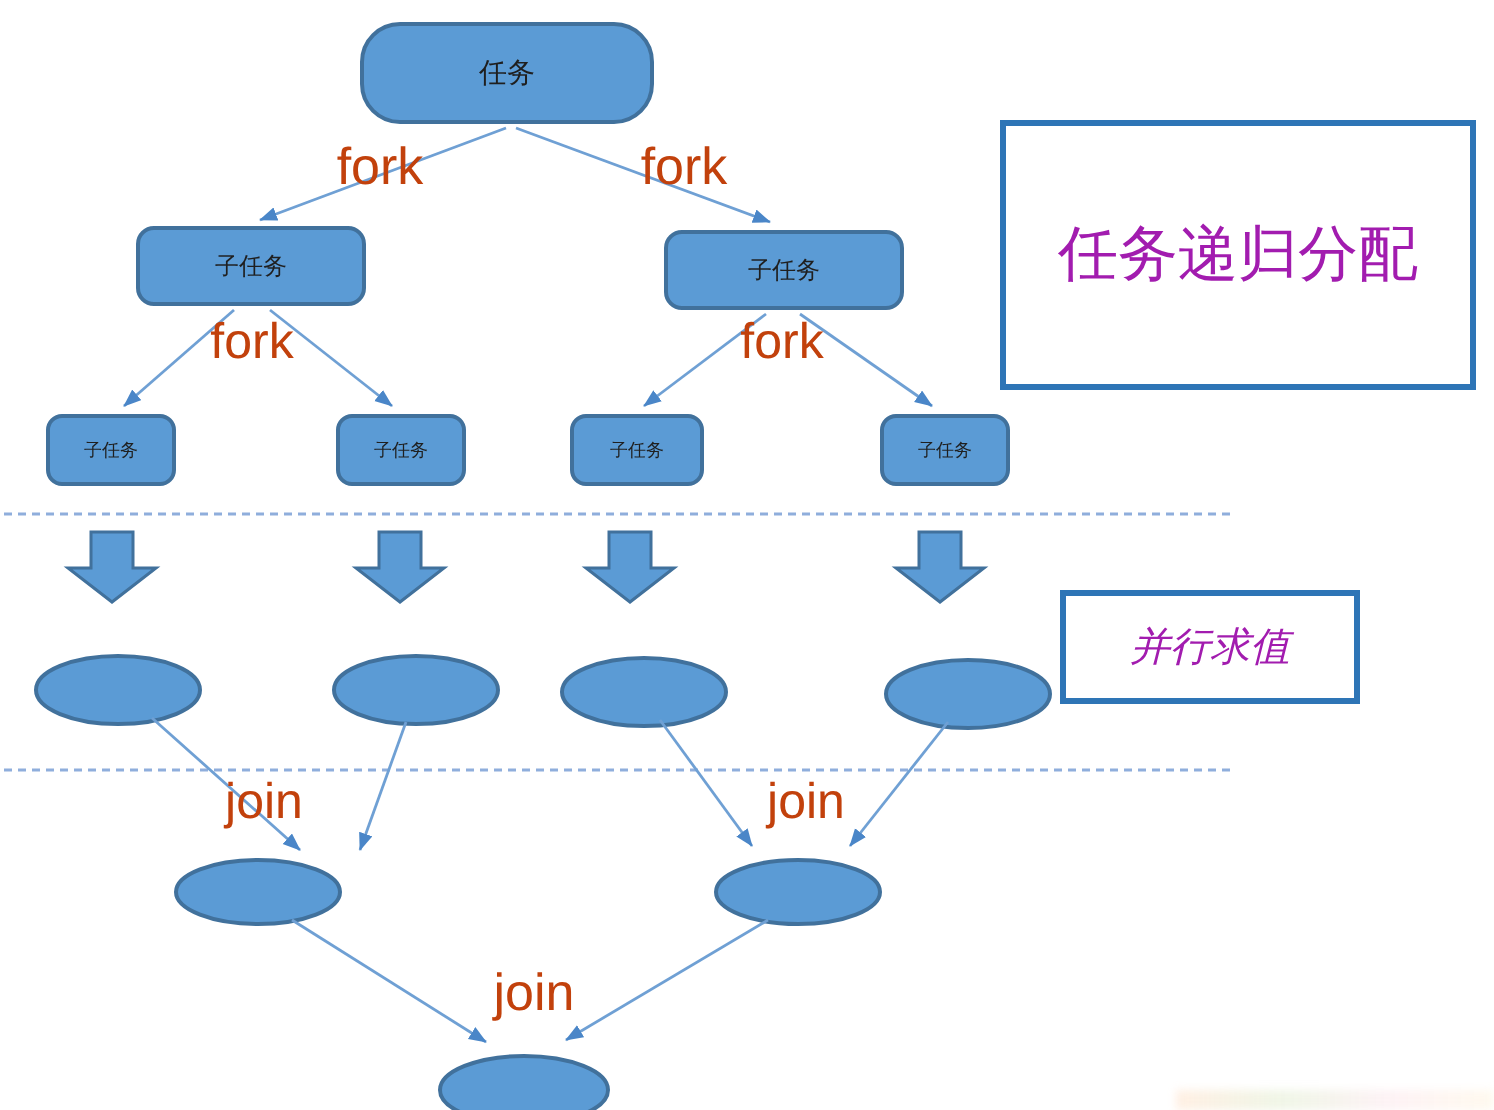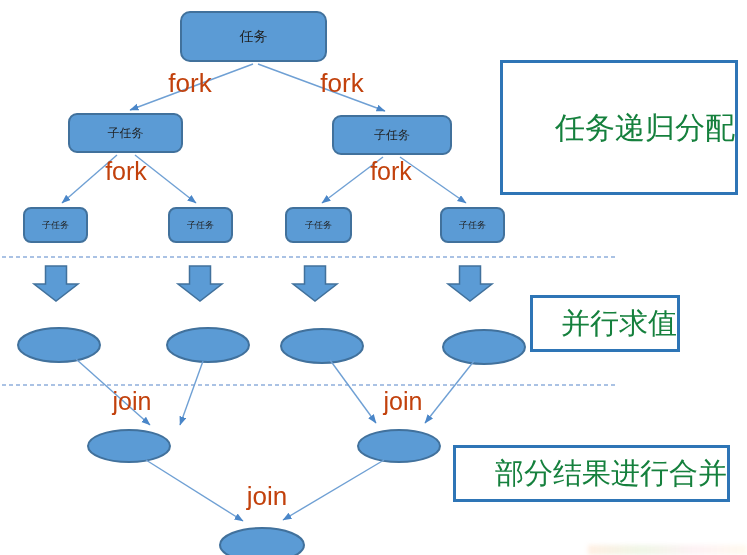--- a/index.html
+++ b/index.html
@@ -6,41 +6,41 @@
   #stage{position:relative;width:747px;height:555px;overflow:hidden;background:#fff;
          font-family:"Liberation Sans",sans-serif;}
   svg{position:absolute;left:0;top:0;}
   .thin-line{stroke:var(--connector);stroke-width:1.4;fill:none;}
   .arrowhead-marker{fill:var(--arrowhead);}
   .dashed-line{stroke:var(--dashed-line);stroke-width:1.6;stroke-dasharray:4 3;fill:none;}
   .block-arrow{fill:var(--node-fill);stroke:var(--node-border);stroke-width:1.5;}
   .ellipse-node{fill:var(--node-fill);stroke:var(--node-border);stroke-width:2;}
   .node-box{position:absolute;background:var(--node-fill);border:2px solid var(--node-border);
             display:flex;align-items:center;justify-content:center;color:#1f1f1f;box-sizing:border-box;}
-  .root-box{left:180px;top:11px;width:147px;height:51px;border-radius:10px;font-size:14px;}
+  .root-box{left:180px;top:11px;width:147px;height:51px;border-radius:20px;font-size:14px;}
   .l2-box-a{left:68px;top:113px;width:115px;height:40px;border-radius:9px;font-size:12px;}
   .l2-box-b{left:332px;top:115px;width:120px;height:40px;border-radius:9px;font-size:12px;}
   .l3-box{border-radius:8px;font-size:9px;height:36px;top:207px;}
   .l3-box-1{left:23px;width:65px;}
   .l3-box-2{left:168px;width:65px;}
   .l3-box-3{left:285px;width:67px;}
   .l3-box-4{left:440px;width:65px;}
   .flow-label{position:absolute;color:#c2410c;text-align:center;font-size:25px;}
   .fork-1{left:150px;top:68px;width:80px;font-size:26px;}
   .fork-2{left:302px;top:68px;width:80px;font-size:26px;}
   .fork-3{left:88px;top:157px;width:76px;}
   .fork-4{left:353px;top:157px;width:76px;}
   .join-1{left:94px;top:387px;width:76px;}
   .join-2{left:365px;top:387px;width:76px;}
   .join-3{left:227px;top:481px;width:80px;font-size:26px;}
   .annotation{position:absolute;border:3px solid var(--annotation-border);background:#fff;
-              color:#15803d;display:flex;flex-direction:column;align-items:flex-end;justify-content:center;
+              color:#a21caf;display:flex;flex-direction:column;align-items:center;justify-content:center;
               font-weight:500;box-sizing:border-box;text-align:center;}
   .annotation-fork{left:500px;top:60px;width:238px;height:135px;font-size:30px;line-height:44px;}
-  .annotation-parallel{left:530px;top:295px;width:150px;height:57px;font-size:29px;}
+  .annotation-parallel{left:530px;top:295px;width:150px;height:57px;font-size:20px;font-style:italic;}
   .annotation-join{left:453px;top:445px;width:277px;height:57px;font-size:29px;}
   .watermark{position:absolute;left:588px;top:545px;width:159px;height:10px;
              background:linear-gradient(90deg,rgba(255,185,130,.22),rgba(205,225,175,.30),rgba(250,205,215,.25),rgba(255,230,180,.22));
              filter:blur(2px);}
 </style>
 </head>
 <body>
 
 <div id="stage">
 
@@ -114,18 +114,15 @@
   <div class="flow-label join-1">join</div>
   <div class="flow-label join-2">join</div>
   <div class="flow-label join-3">join</div>
 
   <div class="annotation annotation-fork">
     <span>任务递归分配</span>
   </div>
   <div class="annotation annotation-parallel">
     <span>并行求值</span>
   </div>
-  <div class="annotation annotation-join">
-    <span>部分结果进行合并</span>
-  </div>
 
   <div class="watermark"></div>
 </div>
 
 </body></html>

